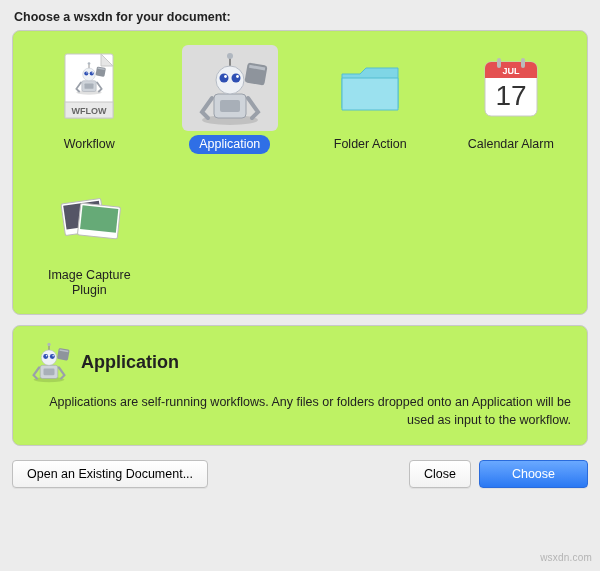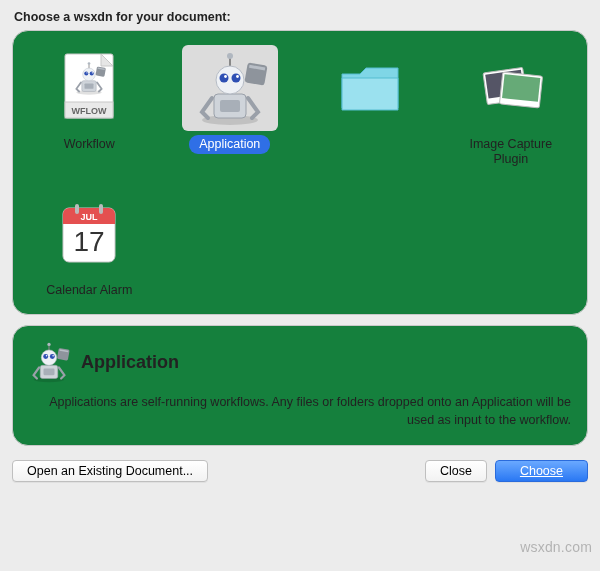--- a/index.html
+++ b/index.html
@@ -12,23 +12,23 @@
       height: 571px;
       padding: 10px 12px 8px 12px;
       position: relative;
     }
     .heading {
       font-weight: 600;
       font-size: 12.5px;
       margin: 0 0 6px 2px;
     }
     .panel {
-      background: #15803d;
+      background: #bef264;
       border: 1px solid #c9c9c9;
-      border-radius: 16px;
+      border-radius: 8px;
       padding: 10px 8px 14px 8px;
       box-shadow: 0 0 0 0.5px rgba(0,0,0,0.03) inset;
     }
     .grid {
       display: grid;
       grid-template-columns: repeat(4, 1fr);
       row-gap: 18px;
       column-gap: 4px;
     }
     .cell {
@@ -87,41 +87,40 @@
     }
     .footer {
       display: flex;
       align-items: center;
       margin-top: 14px;
       gap: 8px;
     }
     .btn {
       font-family: inherit;
       font-size: 12.5px;
-      height: 22px;
+      height: 28px;
       border-radius: 4px;
       border: 1px solid #bfbfbf;
       background: linear-gradient(#ffffff,#f2f2f2);
       padding: 0 14px;
       box-shadow: 0 1px 0 rgba(0,0,0,0.05);
       cursor: default;
     }
     .btn.primary {
       background: linear-gradient(#6aa9ff,#2a78f3);
       border: 1px solid #2a6bdc;
       color: #fff;
-      padding: 0 24px;
-      text-decoration: underline;
+      padding: 0 32px;
     }
     .spacer { flex: 1; }
     .watermark {
       position: absolute;
       right: 8px;
-      bottom: 16px;
-      font-size: 14px;
+      bottom: 8px;
+      font-size: 10px;
       color: rgba(0,0,0,0.25);
       letter-spacing: 0.2px;
       pointer-events: none;
     }
     svg { display: block; }
   </style>
 </head>
 <body>
 
 <svg width="0" height="0" style="position:absolute">
@@ -233,38 +232,39 @@
     </div>
 
 
 
     <div class="cell">
       <div class="iconwrap">
         <svg width="80" height="80" viewBox="0 0 80 80">
             <use href="#ico-folder"></use>
           </svg>
       </div>
+      <div class="label">Folder Action</div>
+    </div>
+
+    <div class="cell">
+      <div class="iconwrap">
+        <svg width="80" height="80" viewBox="0 0 80 80">
+            <use href="#ico-calendar"></use>
+          </svg>
+      </div>
+      <div class="label">Calendar Alarm</div>
     </div>
 
     <div class="cell">
       <div class="iconwrap">
         <svg width="80" height="80" viewBox="0 0 80 80">
             <use href="#ico-image-capture"></use>
           </svg>
       </div>
       <div class="label">Image Capture Plugin</div>
-    </div>
-
-    <div class="cell">
-      <div class="iconwrap">
-        <svg width="80" height="80" viewBox="0 0 80 80">
-            <use href="#ico-calendar"></use>
-          </svg>
-      </div>
-      <div class="label">Calendar Alarm</div>
     </div>
 
 
   </div>
 </div>
 
 <div class="panel desc-panel">
   <div class="desc-header">
     <span>
       <svg width="44" height="44" viewBox="0 0 80 80">

